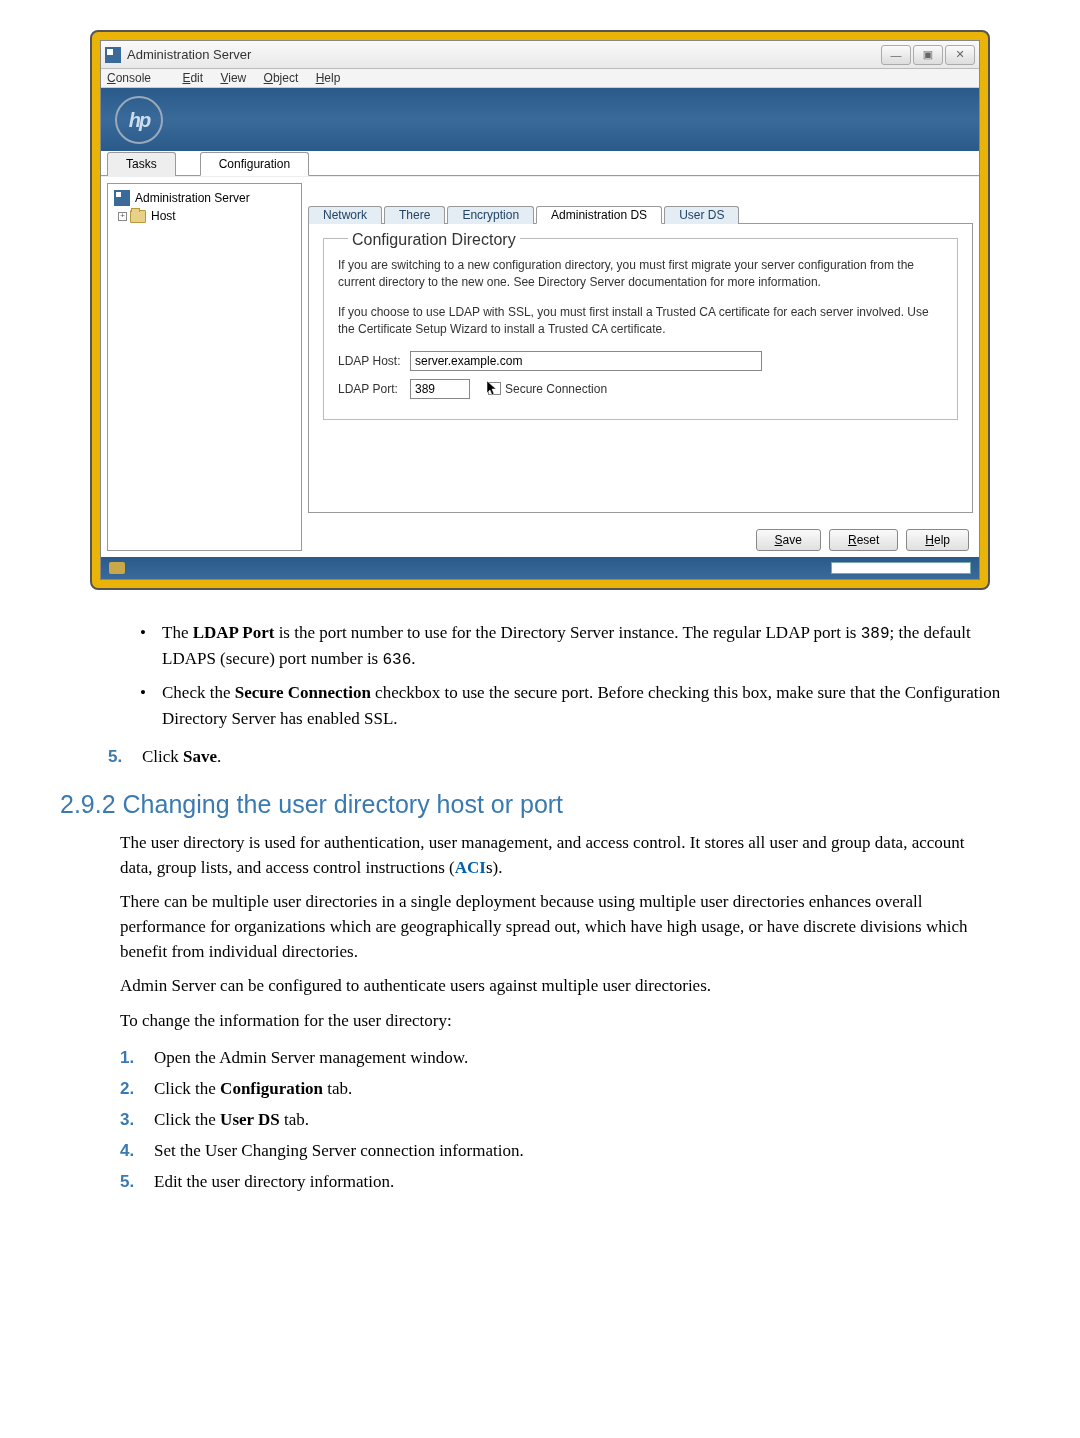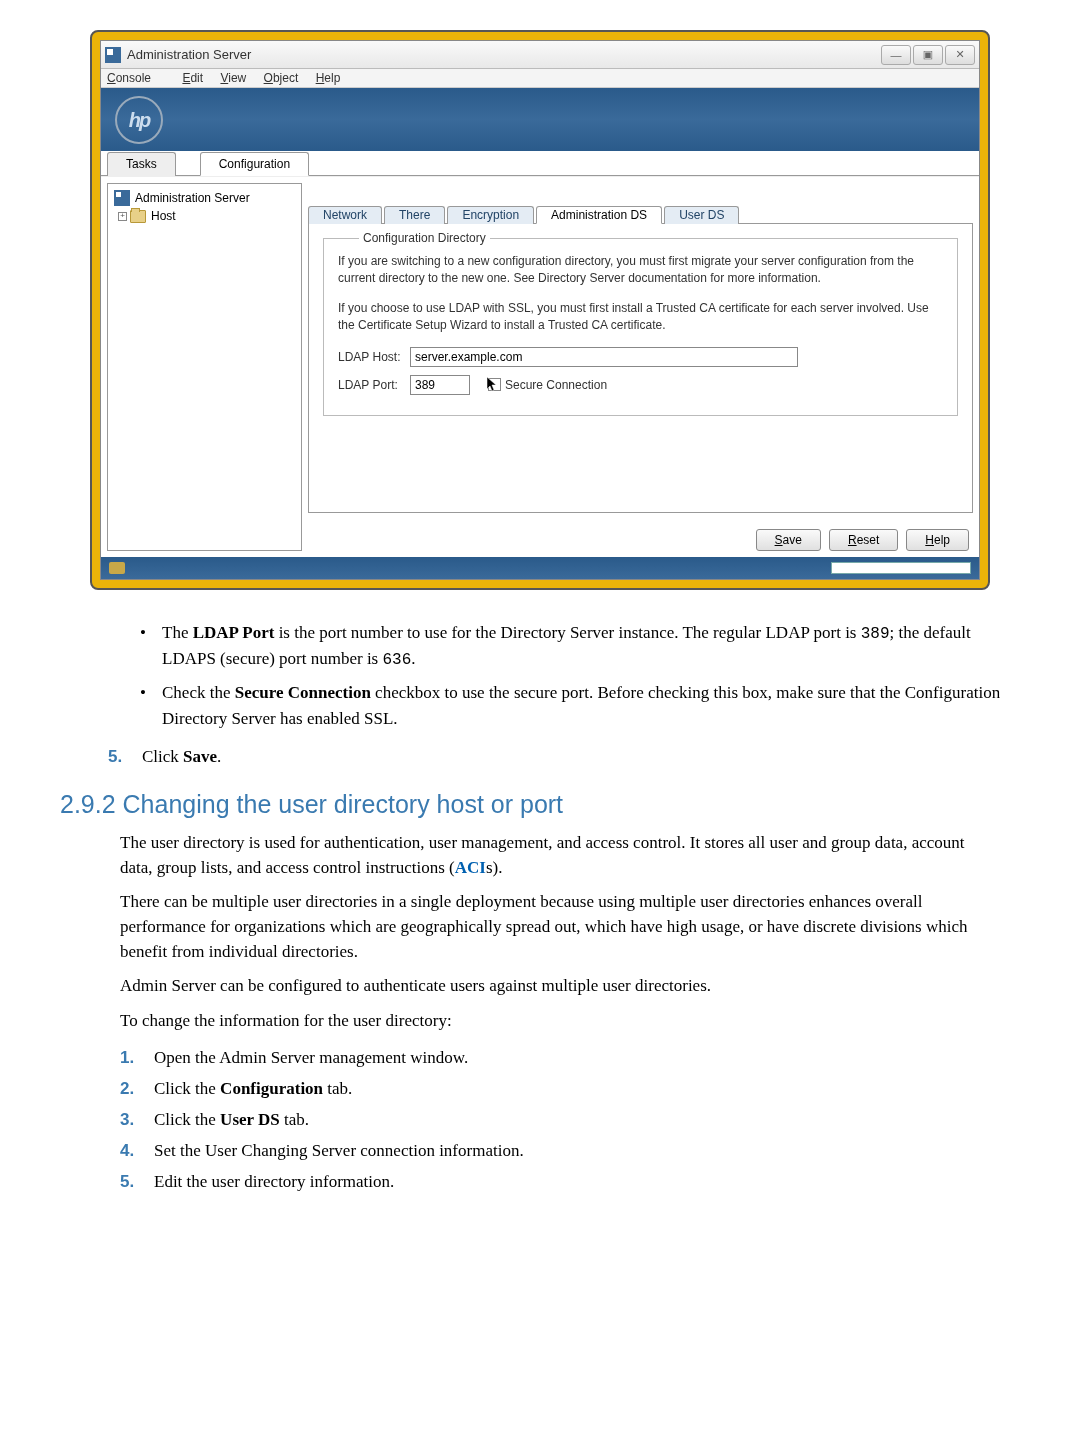--- a/index.html
+++ b/index.html
@@ -40,21 +40,21 @@
     
     .content { flex: 1; margin: 6px 6px 6px 0; display: flex; flex-direction: column; }
     
     .subtabs { display: flex; border-bottom: 1px solid #999; font-family: 'Segoe UI', Arial, sans-serif; font-size: 12px; }
     .subtab { padding: 1px 14px; border: 1px solid #999; border-bottom: none; background: #e4ecf4; margin-right: 2px; border-radius: 3px 3px 0 0; cursor: pointer; position: relative; top: 1px; color: #246; margin-top: 22px; }
     .subtab.active { background: #fff; border-bottom: 1px solid #fff; color: #000; }
     
     .panel { border: 1px solid #999; border-top: none; padding: 14px; flex: 1; font-family: 'Segoe UI', Arial, sans-serif; font-size: 12px; color: #333; }
     
     .fieldset { border: 1px solid #bbb; padding: 12px 14px; }
-    .fieldset-legend { font-size: 12px; padding: 0 4px; color: #333; margin-left: 21px; background: #fff; position: relative; top: -20px; display: inline-block; }
+    .fieldset-legend { font-size: 16px; padding: 0 4px; color: #333; margin-left: 10px; background: #fff; position: relative; top: -20px; display: inline-block; }
     .fieldset-body { margin-top: -12px; }
     .para { margin-bottom: 12px; line-height: 1.45; }
     
     .form-row { display: flex; align-items: center; margin-bottom: 8px; }
     .form-label { width: 72px; }
     .text-input { border: 1px solid #888; padding: 2px 4px; font-family: inherit; font-size: 12px; height: 20px; }
     .checkbox { width: 13px; height: 13px; border: 1px solid #888; margin: 0 6px 0 18px; display: inline-block; vertical-align: middle; position: relative; }
     .cursor-icon { display: inline-block; width: 12px; height: 16px; position: relative; margin-left: -20px; margin-right: 6px; }
     .cursor-icon svg { width: 12px; height: 16px; }
     
@@ -142,21 +142,21 @@
 
         <div class="panel">
           <div class="fieldset">
             <span class="fieldset-legend">Configuration Directory</span>
             <div class="fieldset-body">
               <div class="para">If you are switching to a new configuration directory, you must first migrate your server configuration from the current directory to the new one. See Directory Server documentation for more information.</div>
               <div class="para">If you choose to use LDAP with SSL, you must first install a Trusted CA certificate for each server involved. Use the Certificate Setup Wizard to install a Trusted CA certificate.</div>
 
               <div class="form-row">
                 <span class="form-label">LDAP Host:</span>
-                <input class="text-input" style="width: 388px;" value="server.example.com">
+                <input class="text-input" style="width: 352px;" value="server.example.com">
               </div>
 
               <div class="form-row">
                 <span class="form-label">LDAP Port:</span>
                 <input class="text-input" style="width: 60px;" value="389">
                 <span class="checkbox"></span>
                 <span class="cursor-icon">
                   <svg viewBox="0 0 12 16">
                       <path d="M0 0 L0 12 L3 9 L5 14 L7 13 L5 8 L9 8 Z" fill="#000" stroke="#fff" stroke-width="0.5"></path>
                     </svg>

